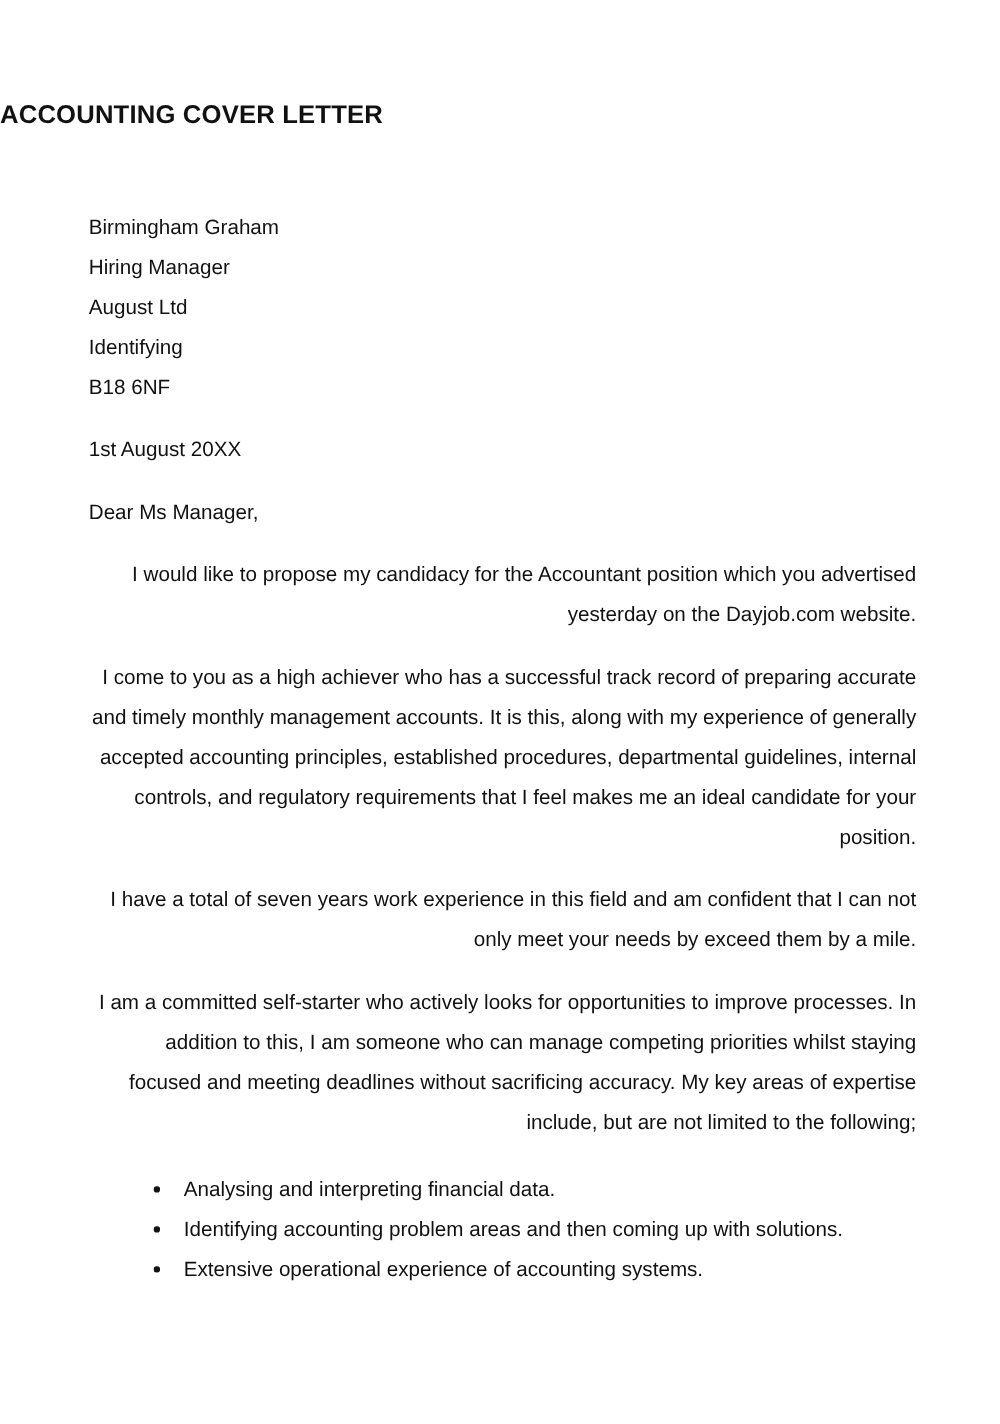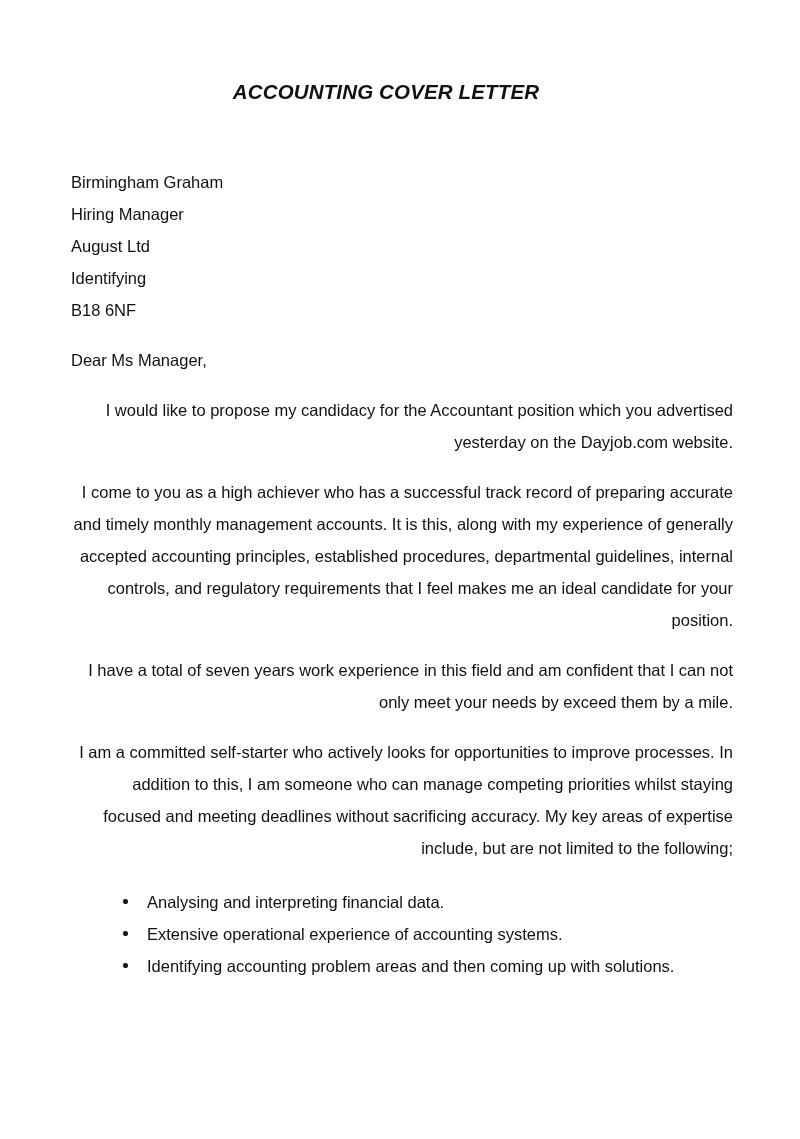--- a/index.html
+++ b/index.html
@@ -20,26 +20,24 @@
     width: 800px;
     height: 1139px;
     background: #ffffff;
     box-sizing: border-box;
   }
   .doc-title {
     position: absolute;
     top: 80px;
     left: 0;
     width: 772px;
-    text-align: center;
     font-size: 20.5px;
     font-weight: bold;
     letter-spacing: 0.15px;
     color: #111111;
-    font-style: italic;
   }
   .content {
     position: absolute;
     top: 166px;
     left: 71px;
     width: 662px;
   }
   .addr-block {
     margin: 0 0 0 0;
   }
@@ -100,40 +98,41 @@
   <div class="content">
 
     <div class="addr-block">
       <div class="addr-line">Birmingham Graham</div>
       <div class="addr-line">Hiring Manager</div>
       <div class="addr-line">August Ltd</div>
       <div class="addr-line">Identifying</div>
       <div class="addr-line">B18 6NF</div>
     </div>
 
+    <div class="date-line">1st August 20XX</div>
 
     <div class="salutation">Dear Ms Manager,</div>
 
     <p class="para">I would like to propose my candidacy for the Accountant position which you advertised yesterday on the Dayjob.com website.</p>
 
     <p class="para">I come to you as a high achiever who has a successful track record of preparing accurate and timely monthly management accounts. It is this, along with my experience of generally accepted accounting principles, established procedures, departmental guidelines, internal controls, and regulatory requirements that I feel makes me an ideal candidate for your position.</p>
 
     <p class="para">I have a total of seven years work experience in this field and am confident that I can not only meet your needs by exceed them by a mile.</p>
 
     <p class="para">I am a committed self-starter who actively looks for opportunities to improve processes. In addition to this, I am someone who can manage competing priorities whilst staying focused and meeting deadlines without sacrificing accuracy. My key areas of expertise include, but are not limited to the following;</p>
 
     <ul class="bullet-list">
       <li class="bullet-item">
         <span class="dot"></span>
         <span>Analysing and interpreting financial data.</span>
       </li>
       <li class="bullet-item">
         <span class="dot"></span>
-        <span>Extensive operational experience of accounting systems.</span>
+        <span>Identifying accounting problem areas and then coming up with solutions.</span>
       </li>
       <li class="bullet-item">
         <span class="dot"></span>
-        <span>Identifying accounting problem areas and then coming up with solutions.</span>
+        <span>Extensive operational experience of accounting systems.</span>
       </li>
     </ul>
 
   </div>
 </div>
 
 </body></html>

